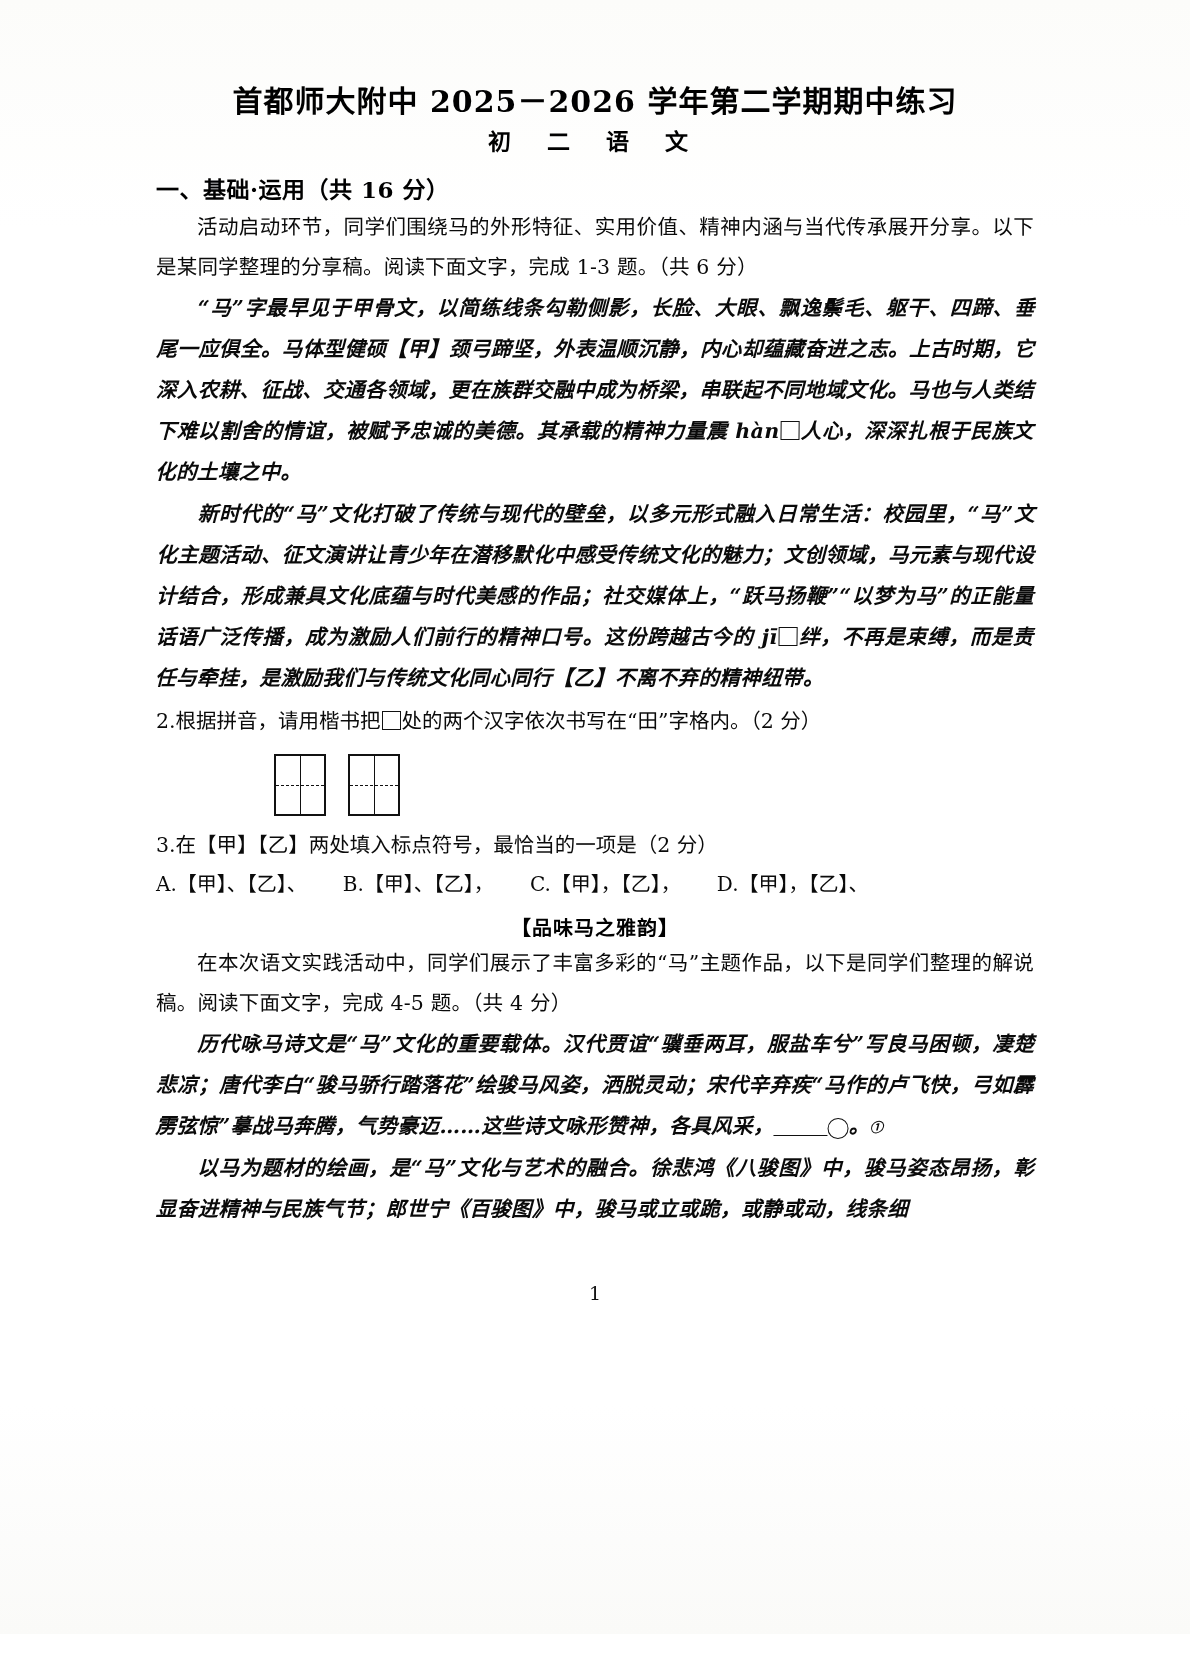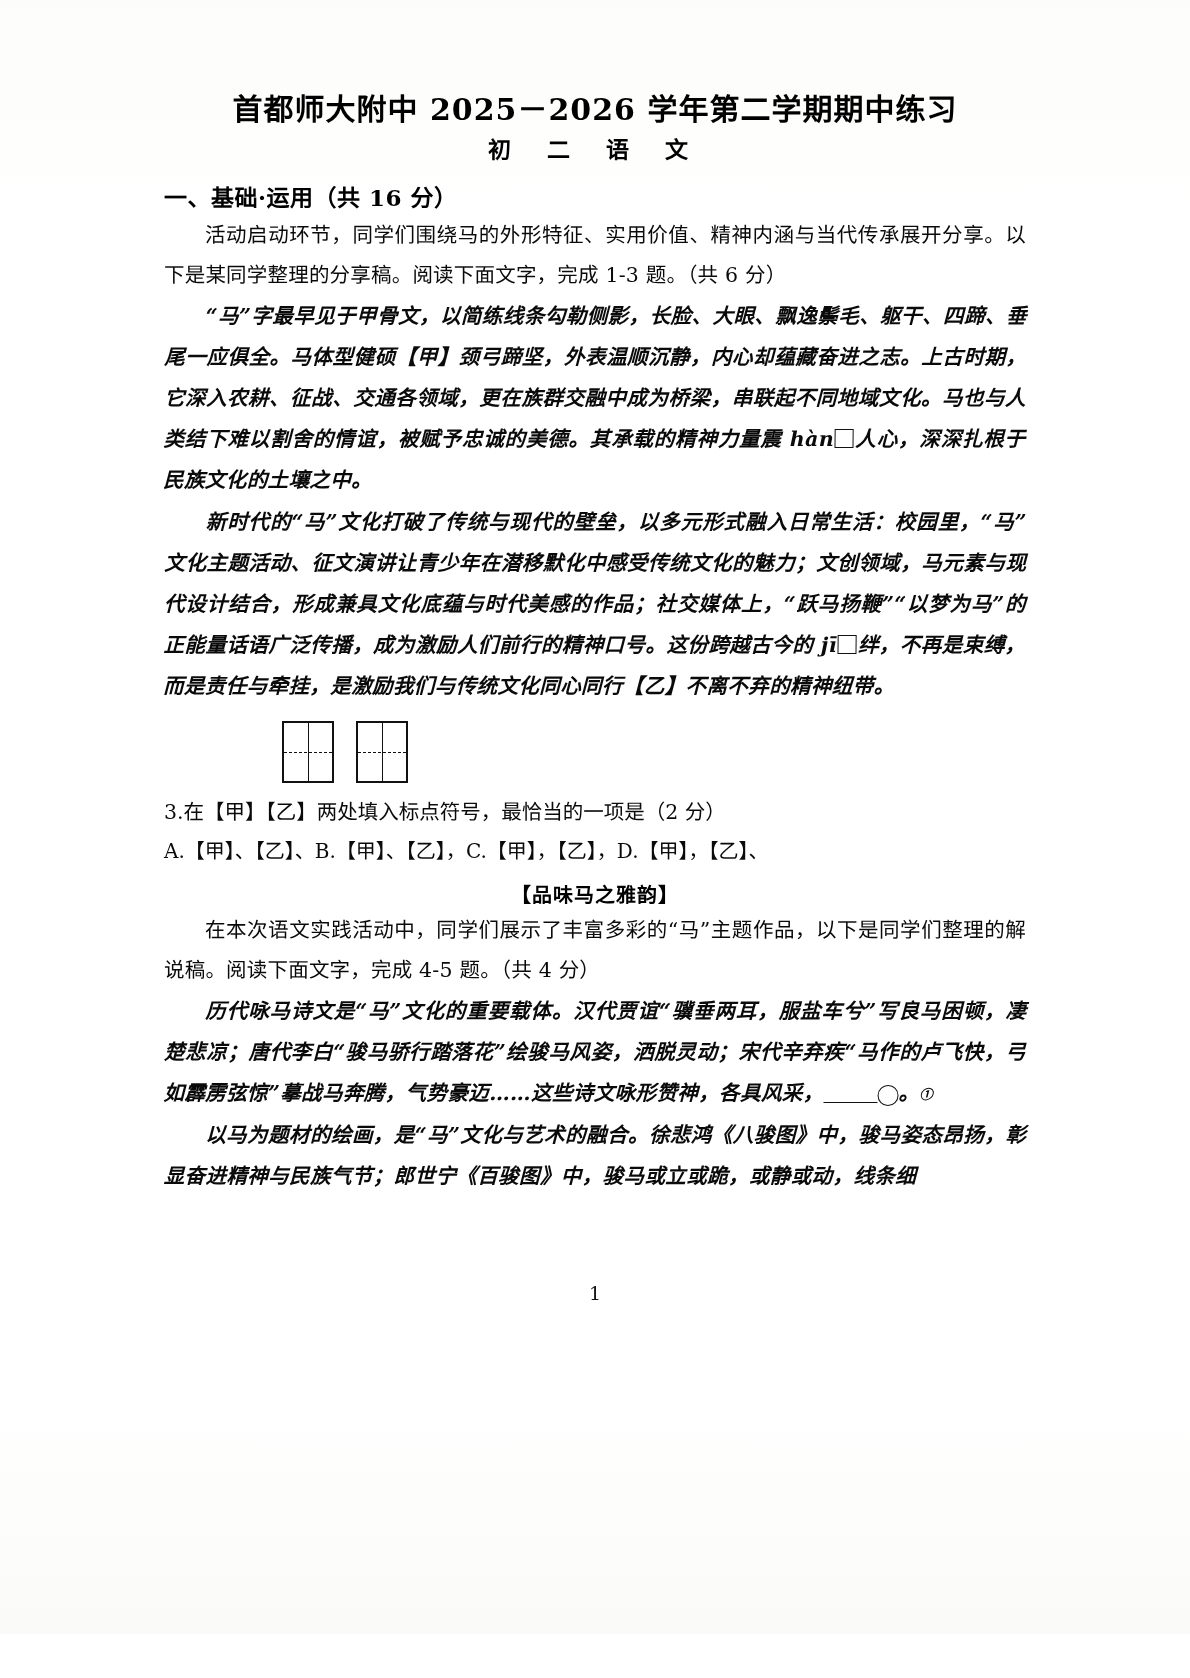--- a/index.html
+++ b/index.html
@@ -12,21 +12,21 @@
     color:#0d0d0d;
     position:relative;
     overflow:hidden;
   }
   .page{
     position:relative;
     width:1190px;
     height:1634px;
     background:#fdfdfc;
     box-sizing:border-box;
-    padding:12px;
+    padding:4px;
   }
   
   .scan-tint{
     position:absolute;
     left:0;top:0;right:0;bottom:0;
     background:
       linear-gradient(180deg, rgba(252,252,250,1) 0%, rgba(255,255,255,1) 14%, rgba(255,255,255,1) 86%, rgba(250,250,248,1) 100%);
     pointer-events:none;
     z-index:0;
   }
@@ -115,21 +115,21 @@
     font-size:20px;
     line-height:36px;
     display:flex;
     margin:2px 0 0 0;
     color:#0a0a0a;
   }
   .opt{ white-space:nowrap; }
   .opts.pinyin .opt{ font-family:"DejaVu Serif","Liberation Serif",serif; }
   .opts.pinyin .opt .py{ letter-spacing:1px; }
   .opts.pinyin .opt + .opt{ margin-left:44px; }
-  .opts.punc .opt + .opt{ }
+  .opts.punc .opt + .opt{ margin-left:36px; }
 
   
   .blank-box{
     display:inline-block;
     width:17px;height:17px;
     border:1.6px solid #111;
     vertical-align:-2px;
     margin:0 1px;
   }
 
@@ -200,20 +200,21 @@
 
 
 
     <p class="para indent">活动启动环节，同学们围绕马的外形特征、实用价值、精神内涵与当代传承展开分享。以下是某同学整理的分享稿。阅读下面文字，完成 1-3 题。（共 6 分）</p>
 
     <p class="para slant indent"><span>“马”字最早见于甲骨文，以简练线条勾勒侧影，长脸、大眼、飘逸鬃毛、躯干、四蹄、垂尾一应俱全。马体型健硕【甲】颈弓蹄坚，外表温顺沉静，内心却蕴藏奋进之志。上古时期，它深入农耕、征战、交通各领域，更在族群交融中成为桥梁，串联起不同地域文化。马也与人类结下难以割舍的情谊，被赋予忠诚的美德。其承载的精神力量震 h</span><span class="py">à</span><span>n</span><span class="blank-box"></span><span>人心，深深扎根于民族文化的土壤之中。</span></p>
 
     <p class="para slant indent"><span>新时代的“马”文化打破了传统与现代的壁垒，以多元形式融入日常生活：校园里，“马”文化主题活动、征文演讲让青少年在潜移默化中感受传统文化的魅力；文创领域，马元素与现代设计结合，形成兼具文化底蕴与时代美感的作品；社交媒体上，“跃马扬鞭”“以梦为马”的正能量话语广泛传播，成为激励人们前行的精神口号。这份跨越古今的 j</span><span class="py">ī</span><span class="blank-box"></span><span>绊，不再是束缚，而是责任与牵挂，是激励我们与传统文化同心同行【乙】不离不弃的精神纽带。</span></p>
 
 
+    <div class="qline"><span>2.根据拼音，请用楷书把</span><span class="blank-box"></span><span>处的两个汉字依次书写在“田”字格内。（2 分）</span></div>
 
     <div class="tianzi-wrap">
       <div class="tianzi"></div>
       <div class="tianzi"></div>
     </div>
 
     <div class="qline">3.在【甲】【乙】两处填入标点符号，最恰当的一项是（2 分）</div>
     <div class="opts punc">
       <span class="opt"><span>A.</span><span>【甲】、【乙】、</span></span>
       <span class="opt"><span>B.</span><span>【甲】、【乙】，</span></span>

